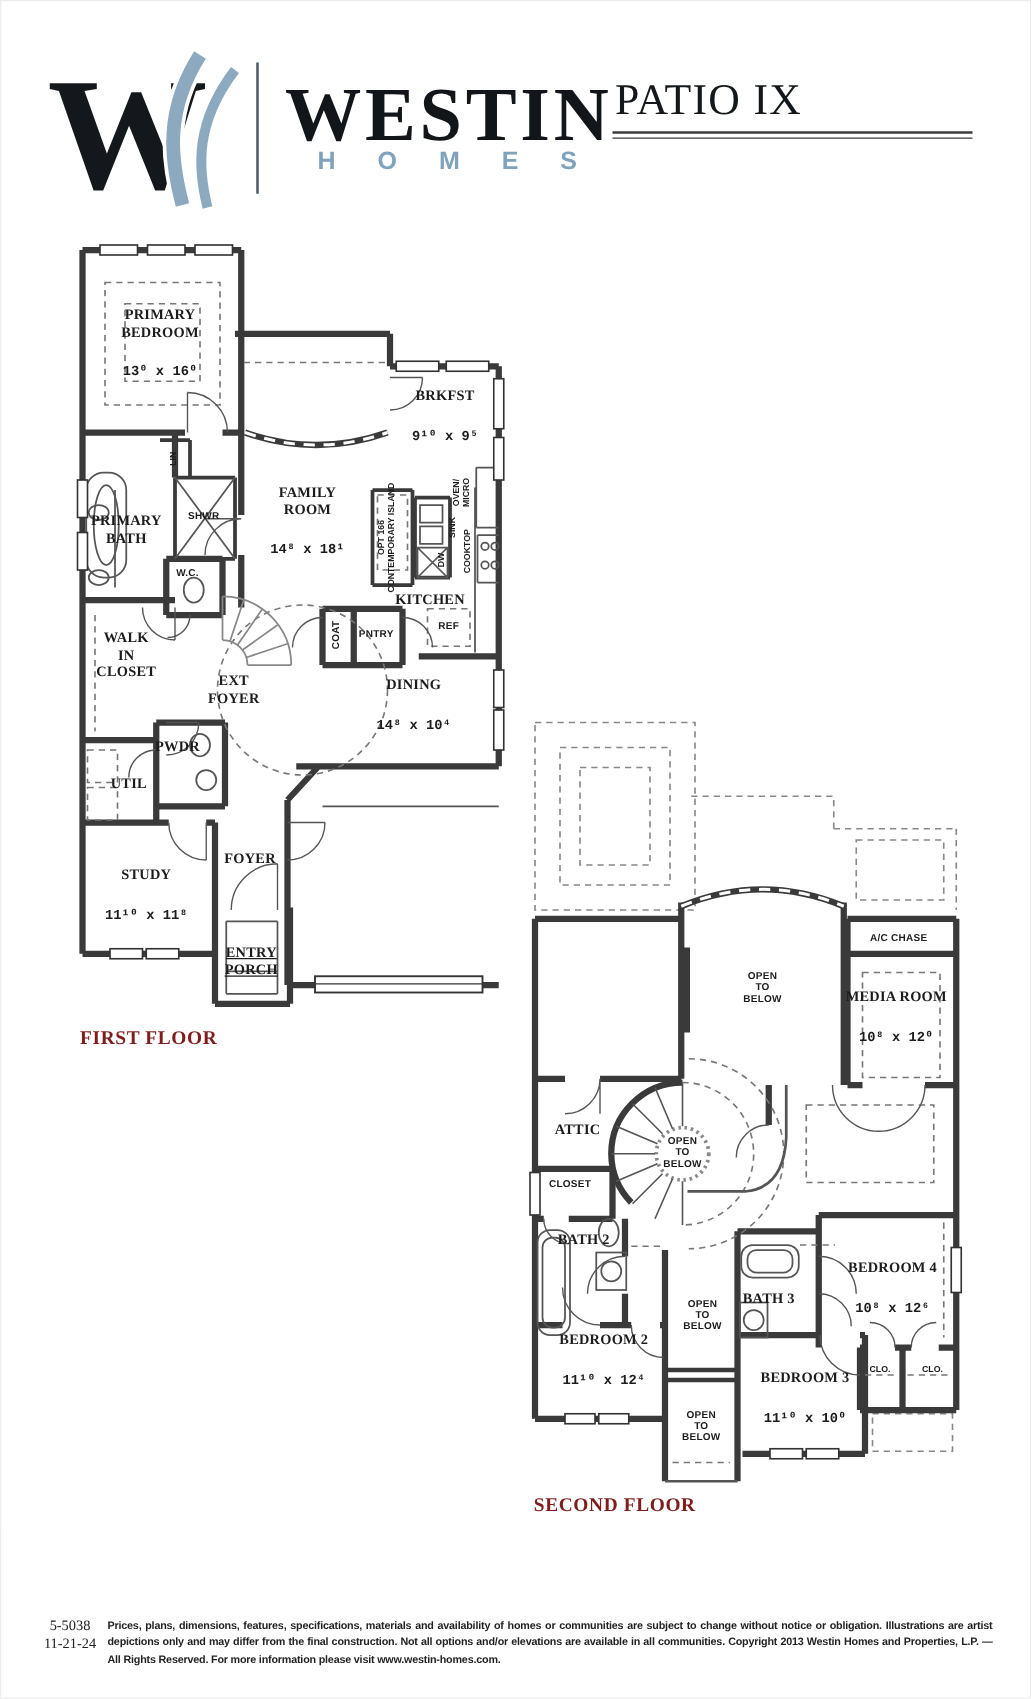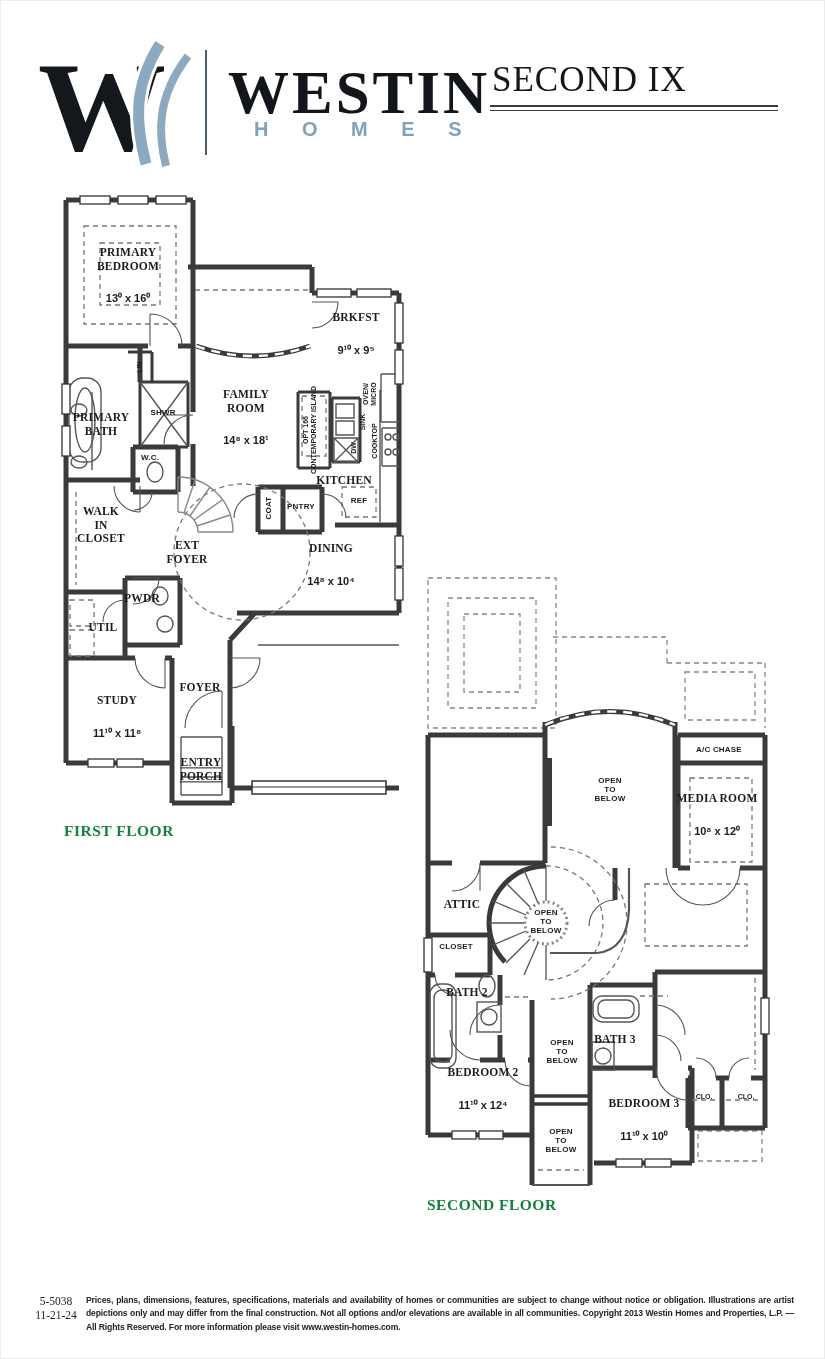--- a/index.html
+++ b/index.html
@@ -13,26 +13,26 @@
     font-weight:bold;font-size:20px;letter-spacing:14px;color:#7fa3bd;}
   .hdr-divider{position:absolute;left:205px;top:50px;width:2px;height:105px;background:#4a5a66;}
   .hdr-title{position:absolute;left:492px;top:60px;font-family:"Liberation Serif",serif;
     font-size:35px;letter-spacing:1px;color:#14181c;}
   .hdr-rule{position:absolute;left:490px;top:105px;width:288px;height:3px;
     border-top:2px solid #3c3c3c;border-bottom:1px solid #3c3c3c;}
   
   .lbl{position:absolute;transform:translate(-50%,-50%);text-align:center;
        white-space:pre-line;color:#1c1c1c;line-height:1.15;}
   .room .rname{font-family:"Liberation Serif",serif;font-weight:bold;font-size:11.5px;letter-spacing:.2px;}
-  .room .rdims{font-family:Liberation Sans, sans-serif;font-weight:bold;font-size:11px;margin-top:1px;}
+  .room .rdims{font-family:Liberation Mono, monospace;font-weight:bold;font-size:11px;margin-top:1px;}
   .small{font-family:"Liberation Sans",sans-serif;font-weight:bold;font-size:8px;letter-spacing:.2px;}
   .tiny{font-family:"Liberation Sans",sans-serif;font-weight:bold;font-size:7px;}
   .rot{transform:translate(-50%,-50%) rotate(-90deg);}
   .floor-title{position:absolute;font-family:"Liberation Serif",serif;font-weight:bold;
-    font-size:15.5px;letter-spacing:.5px;color:#15803d;white-space:nowrap;}
+    font-size:15.5px;letter-spacing:.5px;color:#7f1d1d;white-space:nowrap;}
   .u .rname{text-decoration:underline;}
   
   .foot-num{position:absolute;left:24px;top:1294px;width:64px;text-align:center;
     font-family:"Liberation Serif",serif;font-size:11.5px;color:#222;line-height:1.25;}
   .foot-disc{position:absolute;left:86px;top:1294px;width:708px;
     font-family:"Liberation Sans",sans-serif;font-weight:bold;font-size:8.6px;
     letter-spacing:-.15px;line-height:1.55;color:#222;text-align:justify;}
 </style>
 </head>
 <body>
@@ -42,21 +42,21 @@
   <svg width="180" height="135" style="left:38px;top:40px">
     <text x="0" y="110" font-family="Liberation Serif, serif" font-weight="bold" font-size="128" fill="#14181c">W</text>
     <path d="M122,4 C94,48 98,86 108,124" stroke="#ffffff" stroke-width="17" fill="none"></path>
     <path d="M122,4 C94,48 98,86 108,124" stroke="#8da9bf" stroke-width="11" fill="none"></path>
     <path d="M150,16 C118,58 120,94 128,126" stroke="#ffffff" stroke-width="13" fill="none"></path>
     <path d="M150,16 C118,58 120,94 128,126" stroke="#8da9bf" stroke-width="8" fill="none"></path>
   </svg>
   <div class="hdr-divider"></div>
   <div class="hdr-brand">WESTIN</div>
   <div class="hdr-homes">H O M E S</div>
-  <div class="hdr-title">SECOND IX</div>
+  <div class="hdr-title">PATIO IX</div>
   <div class="hdr-rule"></div>
 
   <svg width="825" height="1359" viewBox="0 0 825 1359">
 
     <g>
 
       <path stroke="#3a3a3a" stroke-width="5" fill="none" d="
         M66,200 H193 M66,200 V763 M193,200 V346
         M66,346 H148 M178,346 H193 M140,346 V382
         M188,267 H312 M312,267 V293 M312,293 H399 M399,293 V613
@@ -323,20 +323,24 @@
   <div class="lbl room" style="left:462px;top:905px">
     <div class="rname">ATTIC</div>
   </div>
   <div class="lbl small" style="left:546px;top:922px">OPEN
 TO
 BELOW</div>
   <div class="lbl small" style="left:456px;top:947px">CLOSET</div>
   <div class="lbl room" style="left:467px;top:993px">
     <div class="rname">BATH 2</div>
   </div>
+  <div class="lbl room" style="left:714px;top:1032px">
+    <div class="rname">BEDROOM 4</div>
+    <div class="rdims">10⁸ x 12⁶</div>
+  </div>
   <div class="lbl small" style="left:562px;top:1052px">OPEN
 TO
 BELOW</div>
   <div class="lbl room" style="left:615px;top:1040px">
     <div class="rname">BATH 3</div>
   </div>
   <div class="lbl room" style="left:483px;top:1089px">
     <div class="rname">BEDROOM 2</div>
     <div class="rdims">11¹⁰ x 12⁴</div>
   </div>

